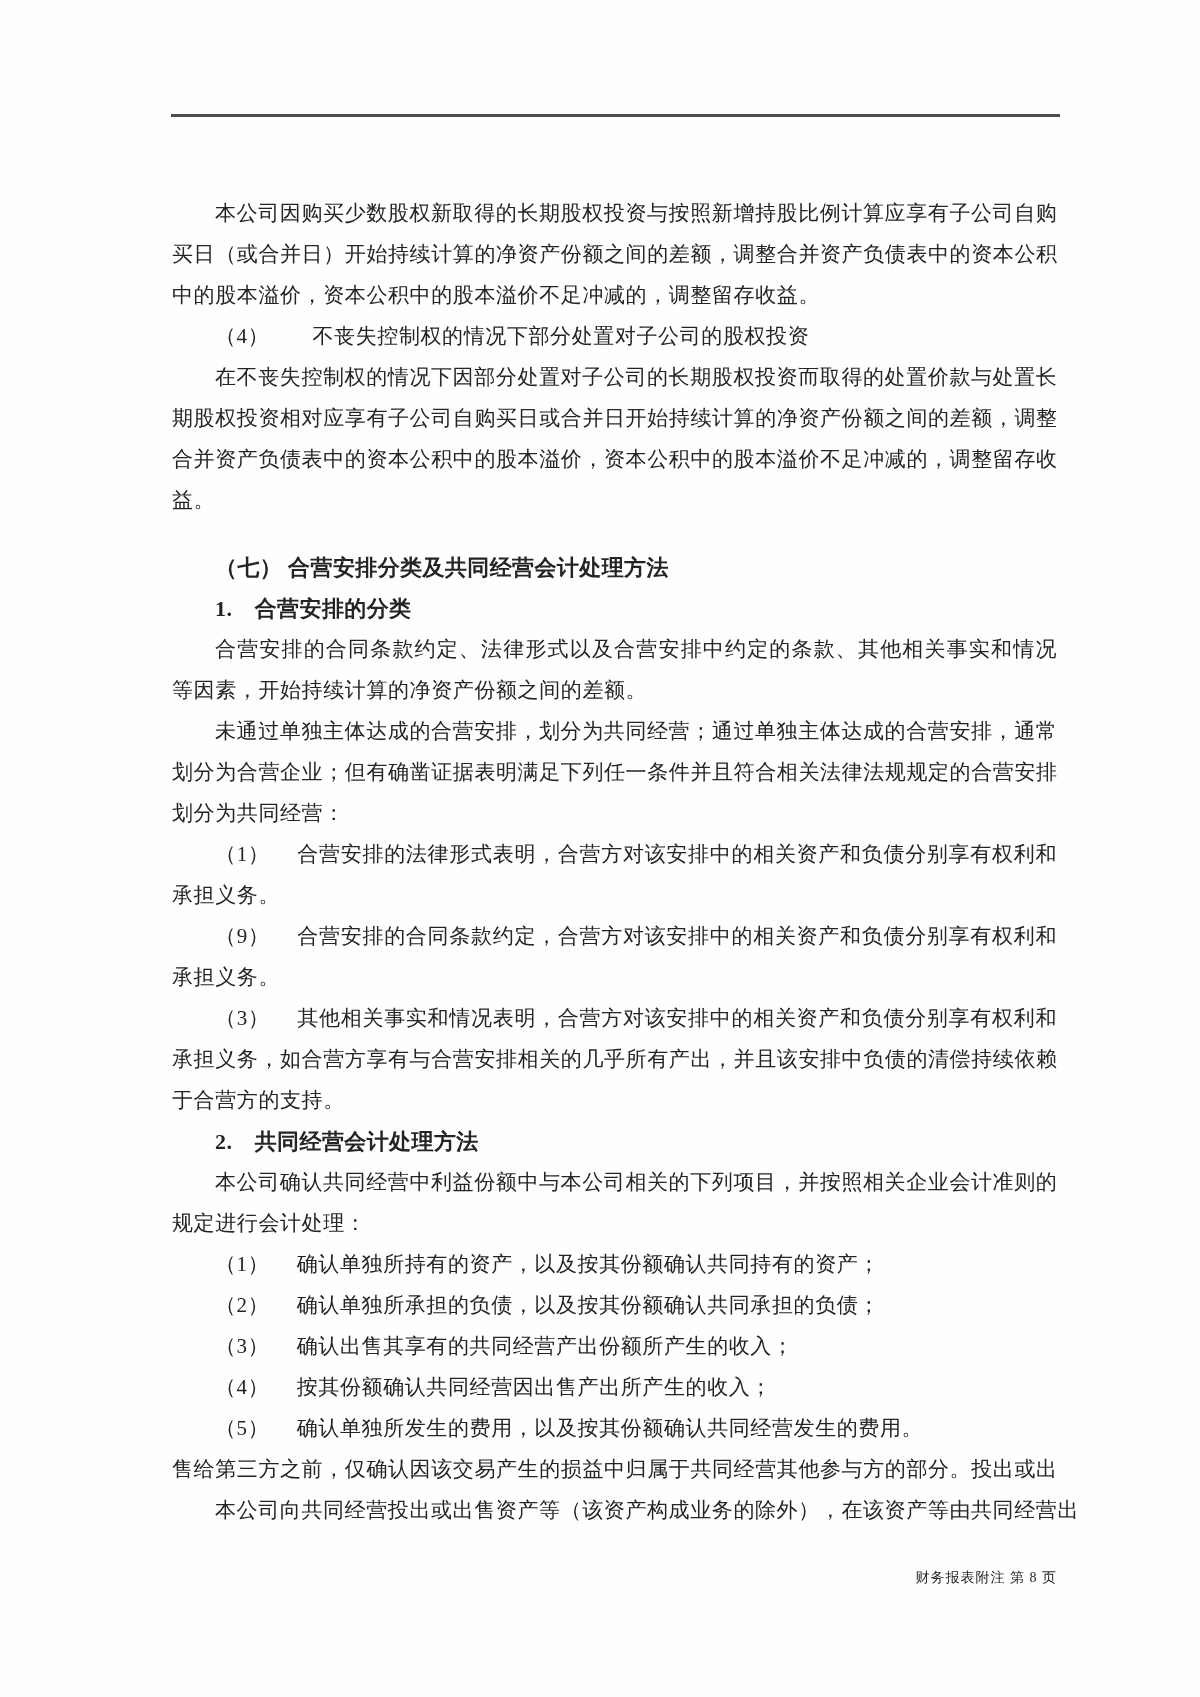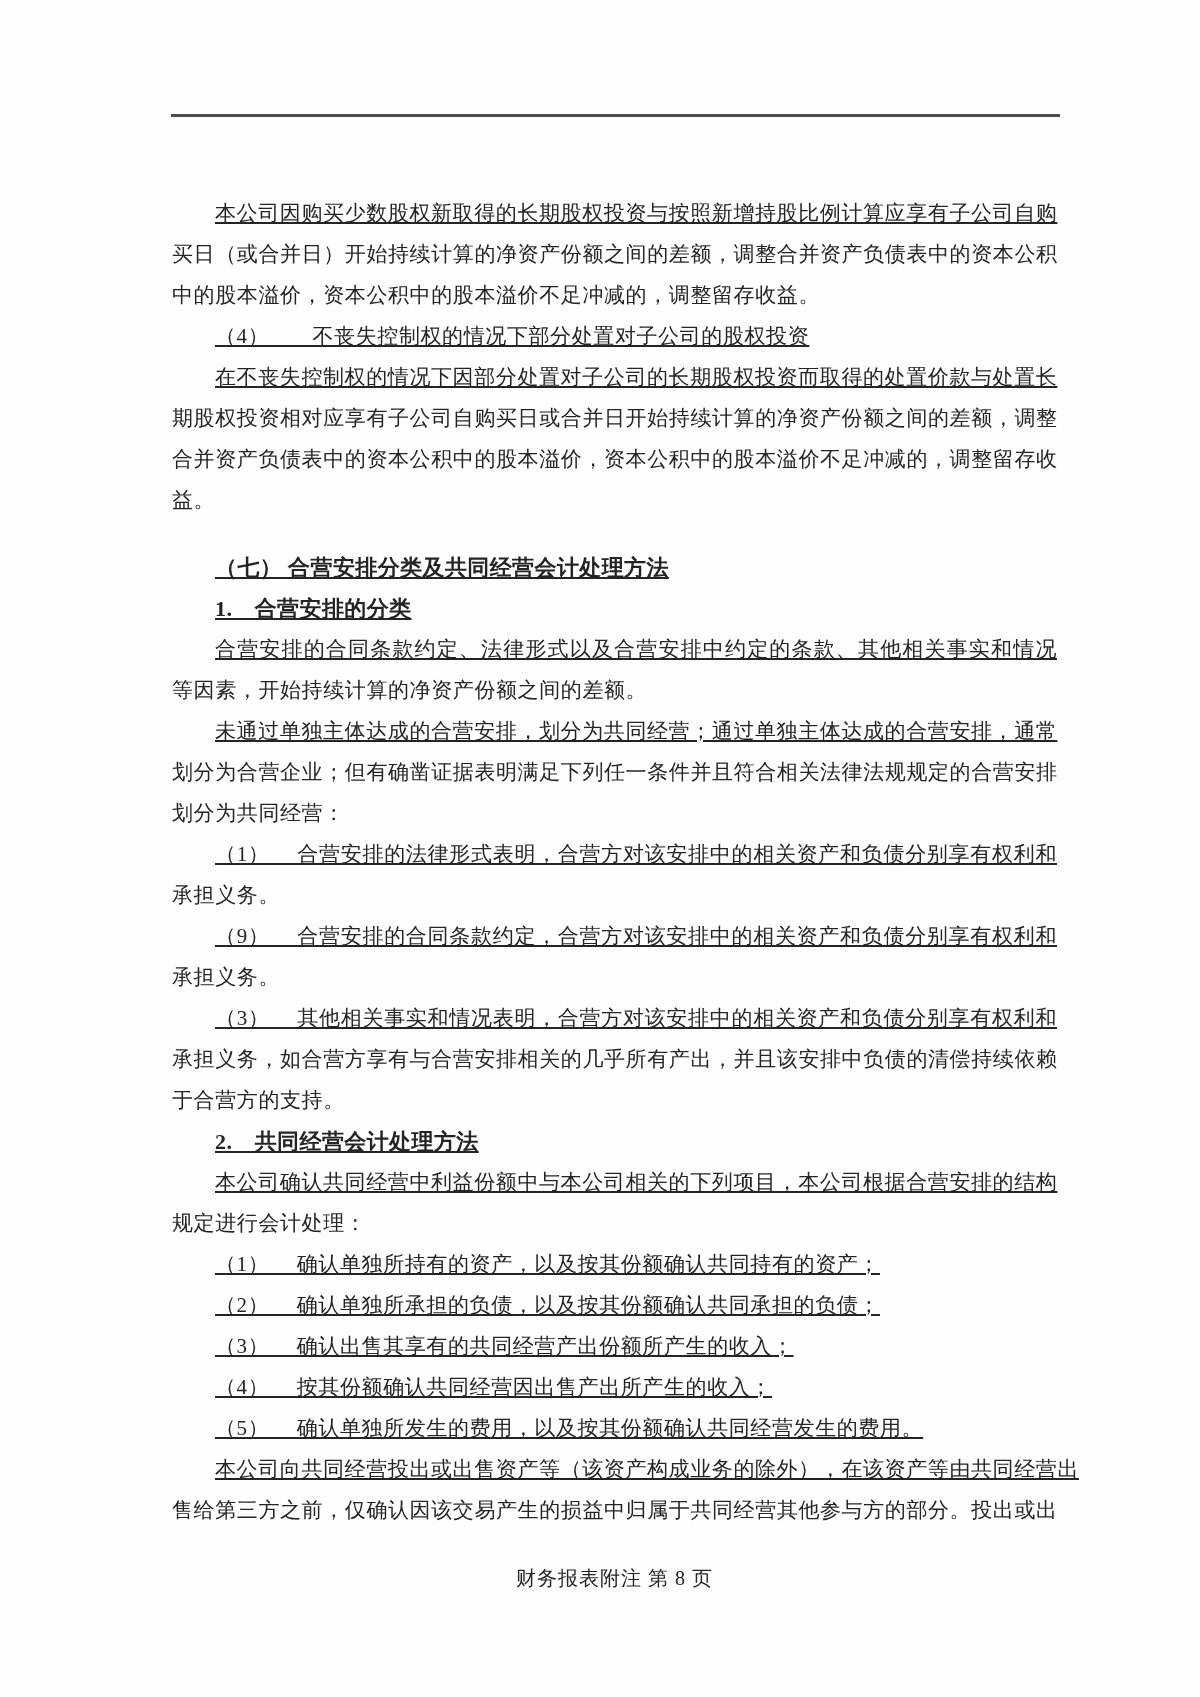--- a/index.html
+++ b/index.html
@@ -40,35 +40,35 @@
   .block { margin: 0; }
   .line {
     font-size: 21px;
     line-height: 41px;
     letter-spacing: 0.6px;
     white-space: nowrap;
     text-align: justify;
     text-align-last: left;
   }
   .line.fill { text-align-last: justify; }
-  .line.indent { padding-left: 43px; text-decoration: underline; }
+  .line.indent { padding-left: 43px; }
   .h-major { margin-top: 26px; }
   .h-minor { }
   .h-major .line, .h-minor .line {
     font-weight: bold;
     font-size: 22px;
     letter-spacing: 0.4px;
   }
   .footer {
     position: absolute;
     left: 172px;
     top: 1563px;
     width: 885px;
-    text-align: center;
-    font-size: 20px;
+    text-align: right;
+    font-size: 14px;
     line-height: 30px;
     letter-spacing: 1px;
     color: var(--text);
   }
 </style>
 </head>
 <body>
 
 <div class="page">
   <div class="header-rule"></div>
@@ -112,39 +112,39 @@
       </div>
       <div class="block para">
         <div class="line indent fill">（3）　 其他相关事实和情况表明，合营方对该安排中的相关资产和负债分别享有权利和</div>
         <div class="line fill">承担义务，如合营方享有与合营安排相关的几乎所有产出，并且该安排中负债的清偿持续依赖</div>
         <div class="line">于合营方的支持。</div>
       </div>
       <div class="block h-minor">
         <div class="line indent">2.　共同经营会计处理方法</div>
       </div>
       <div class="block para">
-        <div class="line indent fill">本公司确认共同经营中利益份额中与本公司相关的下列项目，本公司根据合营安排的结构</div>
+        <div class="line indent fill">本公司确认共同经营中利益份额中与本公司相关的下列项目，并按照相关企业会计准则的</div>
         <div class="line">规定进行会计处理：</div>
       </div>
       <div class="block para">
         <div class="line indent">（1）　 确认单独所持有的资产，以及按其份额确认共同持有的资产；</div>
       </div>
       <div class="block para">
         <div class="line indent">（2）　 确认单独所承担的负债，以及按其份额确认共同承担的负债；</div>
       </div>
       <div class="block para">
         <div class="line indent">（3）　 确认出售其享有的共同经营产出份额所产生的收入；</div>
       </div>
       <div class="block para">
         <div class="line indent">（4）　 按其份额确认共同经营因出售产出所产生的收入；</div>
       </div>
       <div class="block para">
         <div class="line indent">（5）　 确认单独所发生的费用，以及按其份额确认共同经营发生的费用。</div>
       </div>
       <div class="block para">
+        <div class="line fill">售给第三方之前，仅确认因该交易产生的损益中归属于共同经营其他参与方的部分。投出或出</div>
         <div class="line indent fill">本公司向共同经营投出或出售资产等（该资产构成业务的除外），在该资产等由共同经营出</div>
-        <div class="line fill">售给第三方之前，仅确认因该交易产生的损益中归属于共同经营其他参与方的部分。投出或出</div>
       </div>
     </div>
   <div class="footer">
     <span>财务报表附注 第 8 页</span>
   </div>
 </div>
 
 </body></html>

